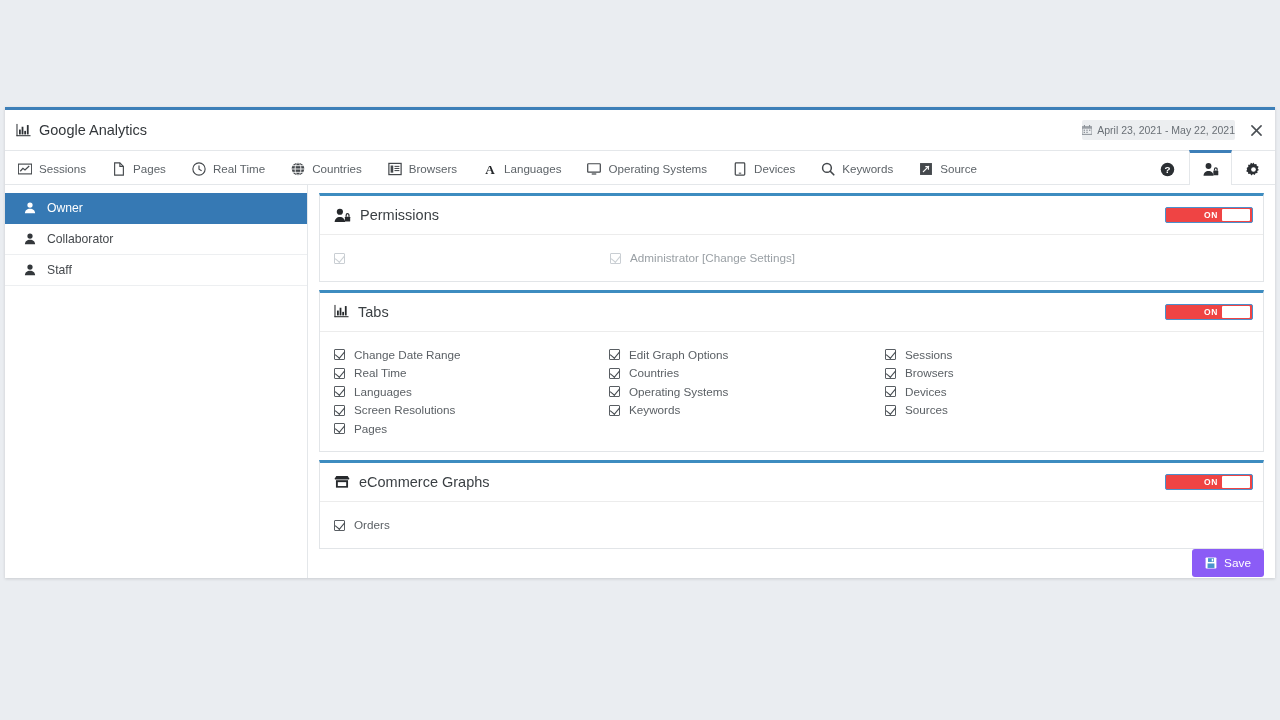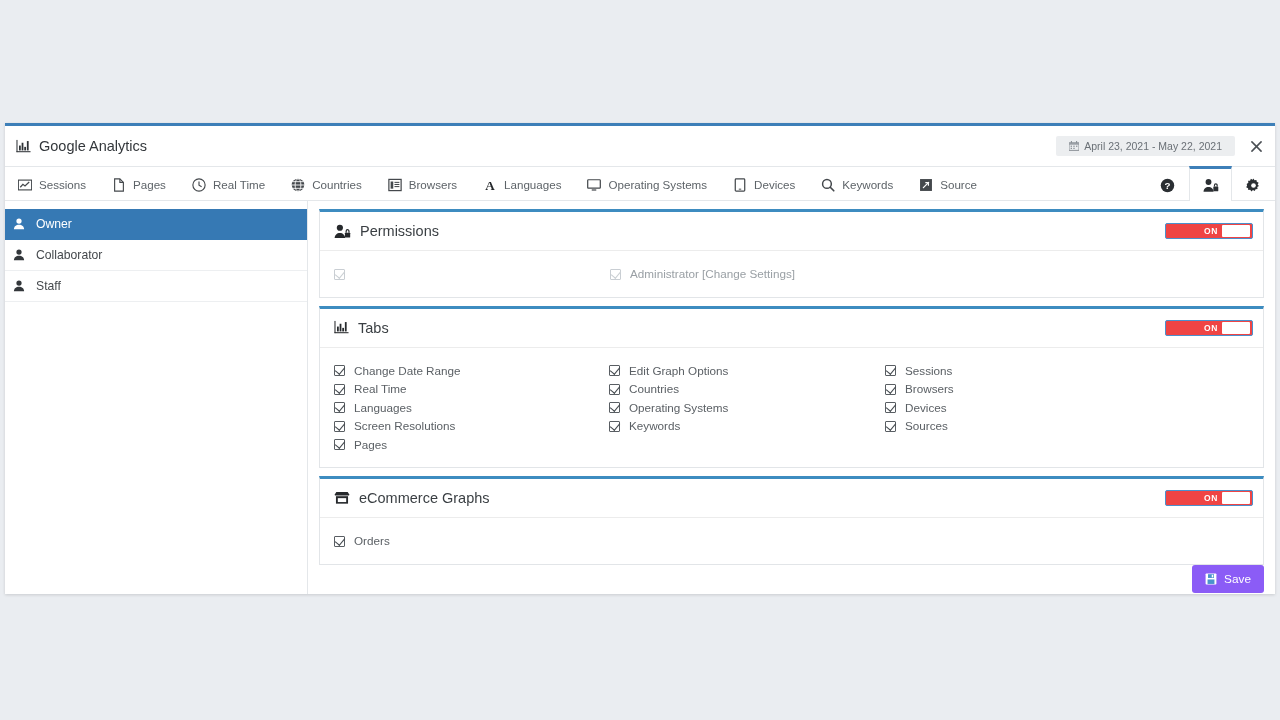--- a/index.html
+++ b/index.html
@@ -3,21 +3,21 @@
 <meta charset="utf-8">
 <style>
   html,body{margin:0;padding:0;}
   body{
     width:1280px;height:720px;overflow:hidden;
     background:#eaedf1;
     font-family:"Liberation Sans","DejaVu Sans",sans-serif;
     -webkit-font-smoothing:antialiased;
   }
   .modal{
-    position:absolute;left:5px;top:123px;width:1270px;height:471px;
+    position:absolute;left:5px;top:107px;width:1270px;height:471px;
     background:#ffffff;
     border-top:3px solid #3d7fb8;
     box-shadow:0 1px 3px rgba(0,0,0,.14);
     display:flex;flex-direction:column;
     box-sizing:border-box;
   }
   
   .titlebar{
     height:40px;flex:0 0 40px;position:relative;
     border-bottom:1px solid #e4e7ea;
@@ -27,21 +27,21 @@
     display:flex;align-items:center;gap:8px;
     margin-left:11px;font-size:14.5px;color:#33373b;
   }
   .title .ico{display:flex;align-items:center;color:#2f3337;}
   .titlebar-right{
     position:absolute;right:8px;top:0;height:40px;
     display:flex;align-items:center;gap:10px;
   }
   .daterange{
     background:#eceef0;color:#6a7076;border-radius:2px;
-    font-size:10.5px;padding:4px 13px;display:flex;align-items:center;gap:5px;
+    font-size:10.5px;padding:4px 0;display:flex;align-items:center;gap:5px;
     white-space:nowrap;
   }
   .daterange svg{display:block;}
   .closebtn{
     width:22px;height:22px;display:flex;align-items:center;justify-content:center;
     color:#4a4f54;font-size:15px;line-height:1;cursor:pointer;
   }
   
   .navbar{
     height:33px;flex:0 0 33px;position:relative;
@@ -73,21 +73,21 @@
     background:#fff;
   }
   
   .bodyrow{flex:1 1 auto;display:flex;min-height:0;}
   .sidebar{
     width:303px;flex:0 0 303px;border-right:1px solid #e4e7ea;
     padding-top:8px;box-sizing:border-box;
   }
   .sideitem{
     display:flex;align-items:center;gap:11px;
-    height:31px;padding:0 0 0 8px;
+    height:31px;padding:0 0 0 19px;
     font-size:12.2px;color:#44484c;cursor:pointer;
     border-bottom:1px solid #edeff1;
     box-sizing:border-box;
   }
   .sideitem .ico{display:flex;align-items:center;color:#33373b;}
   .sideitem.active{background:#3679b4;color:#ffffff;border-bottom-color:#3679b4;}
   .sideitem.active .ico{color:#ffffff;}
   .content{
     flex:1 1 auto;padding:0 11px;box-sizing:border-box;
     display:flex;flex-direction:column;

